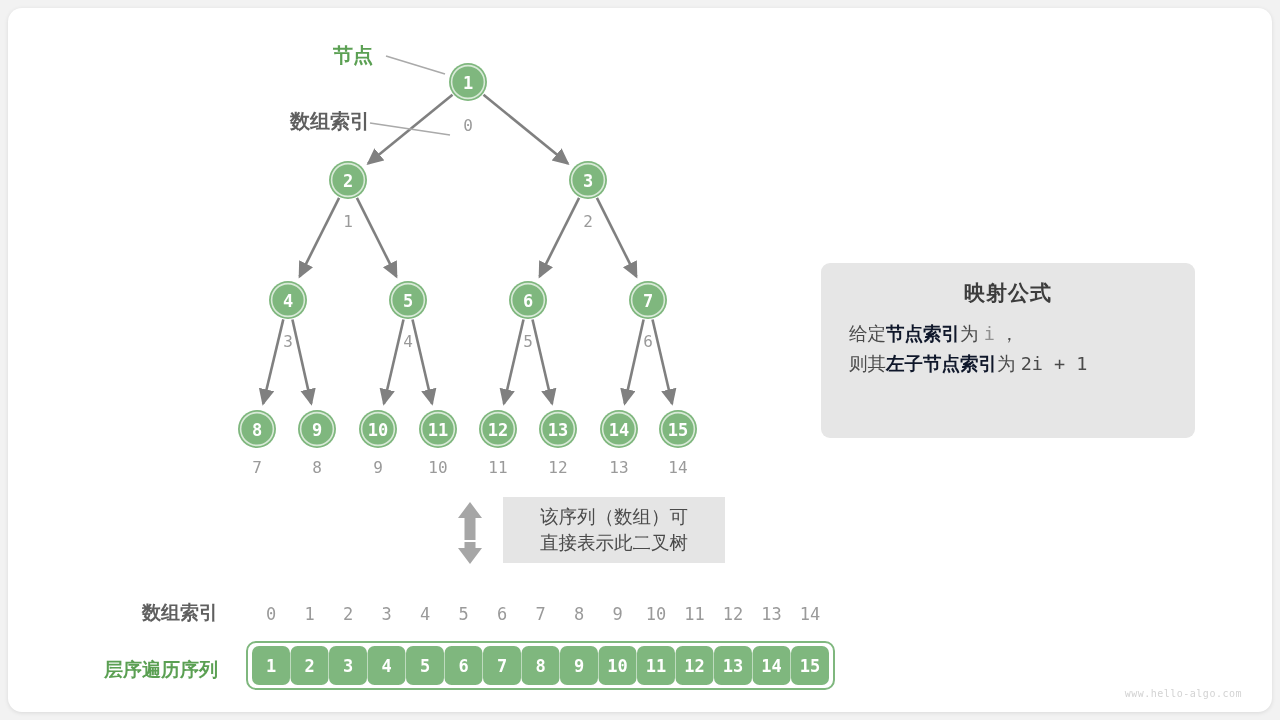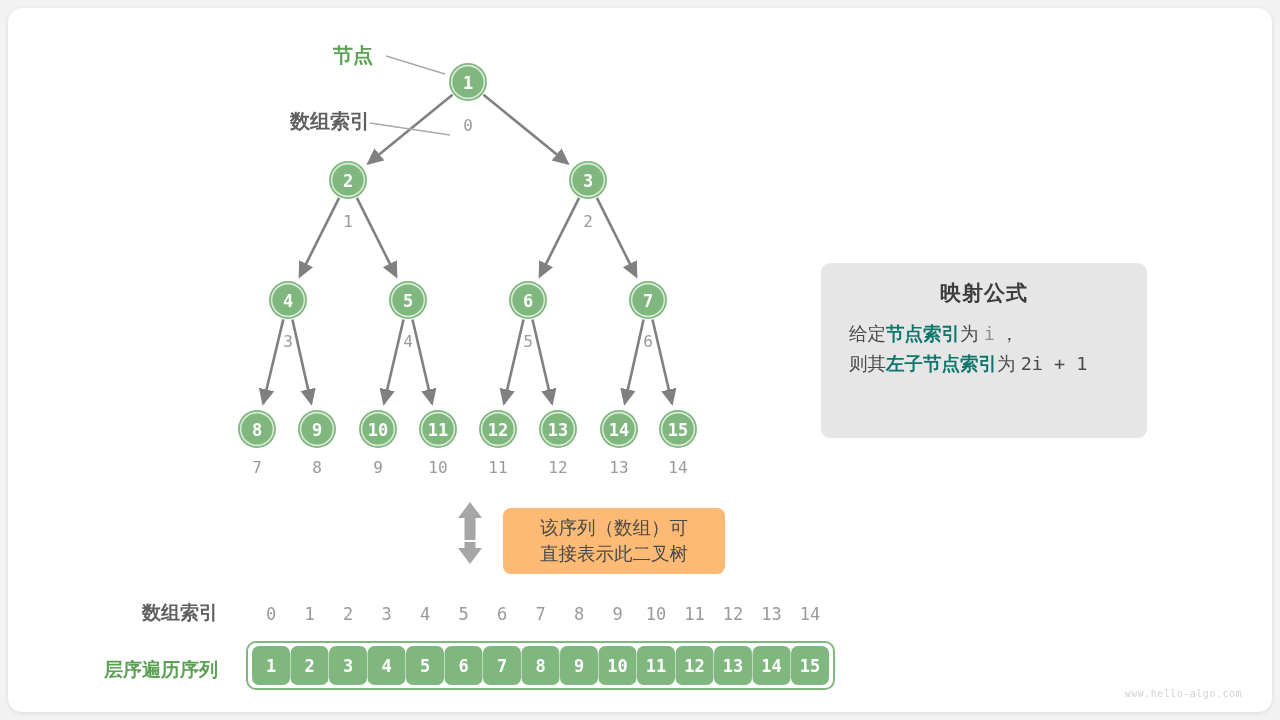--- a/index.html
+++ b/index.html
@@ -90,21 +90,21 @@
     font-family: "DejaVu Sans Mono", "Liberation Mono", monospace;
     font-size: 17px;
     font-weight: bold;
     text-anchor: middle;
     dominant-baseline: central;
   }
   .formula-box {
     position: absolute;
     left: 813px;
     top: 255px;
-    width: 326px;
+    width: 374px;
     height: 175px;
     background: #e6e6e6;
     border-radius: 9px;
     box-sizing: border-box;
     padding-top: 16px;
   }
   .formula-title {
     text-align: center;
     font-size: 21px;
     font-weight: bold;
@@ -114,32 +114,32 @@
   }
   .formula-lines {
     padding: 0 28px;
     font-size: 18.5px;
     color: #4a4a4a;
     line-height: 1.62;
   }
   .fl-1 { text-align: left; }
   .fl-2 { text-align: left; }
   .fl-3 { text-align: right; padding-right: 8px; }
-  .fbold { font-weight: bold; color: #0f766e; }
+  .fbold { font-weight: bold; color: #0f172a; }
   .mono { font-family: "DejaVu Sans Mono", "Liberation Mono", monospace; }
   .mono-dim { font-family: "DejaVu Sans Mono", "Liberation Mono", monospace; color: #909090; }
 
   .callout-box {
     position: absolute;
     left: 495px;
-    top: 500px;
+    top: 489px;
     width: 222px;
     height: 66px;
-    background: #fdba74;
-    border-radius: 8px;
+    background: #e5e5e5;
+    border-radius: 0;
     display: flex;
     align-items: center;
     justify-content: center;
   }
   .callout-text {
     font-size: 18.5px;
     color: #4a4a4a;
     line-height: 1.38;
     text-align: center;
     white-space: pre-line;

